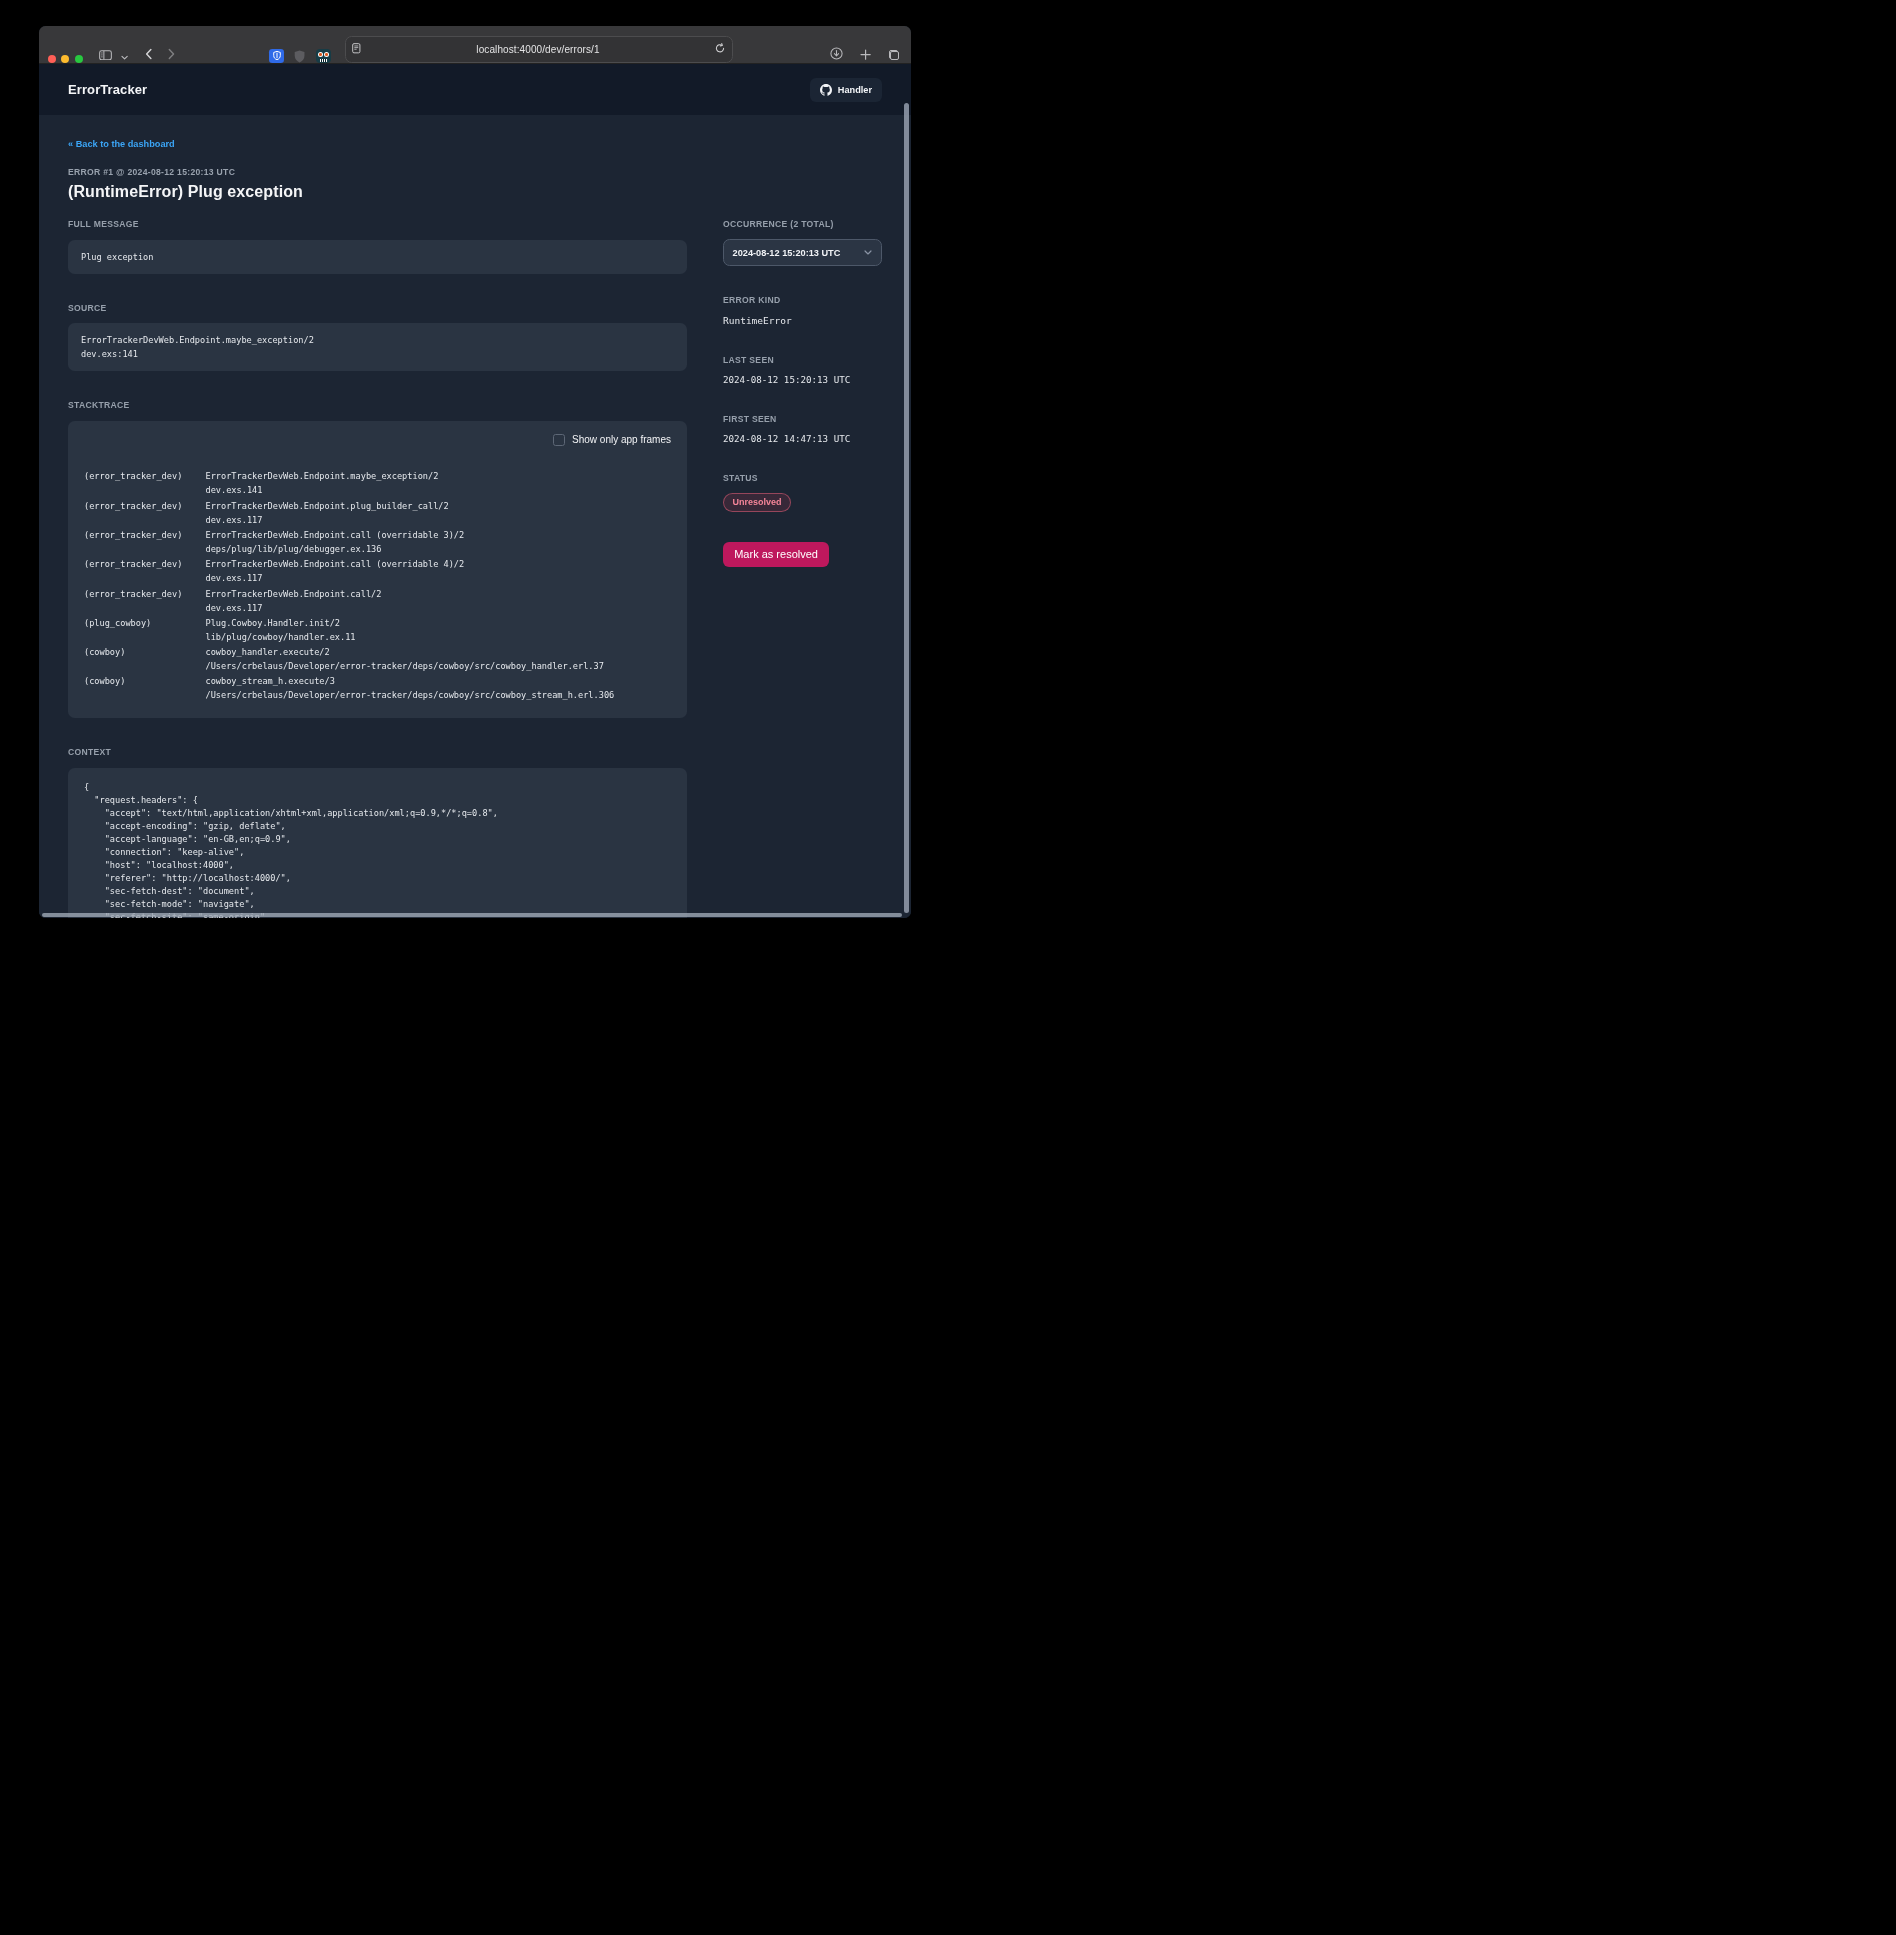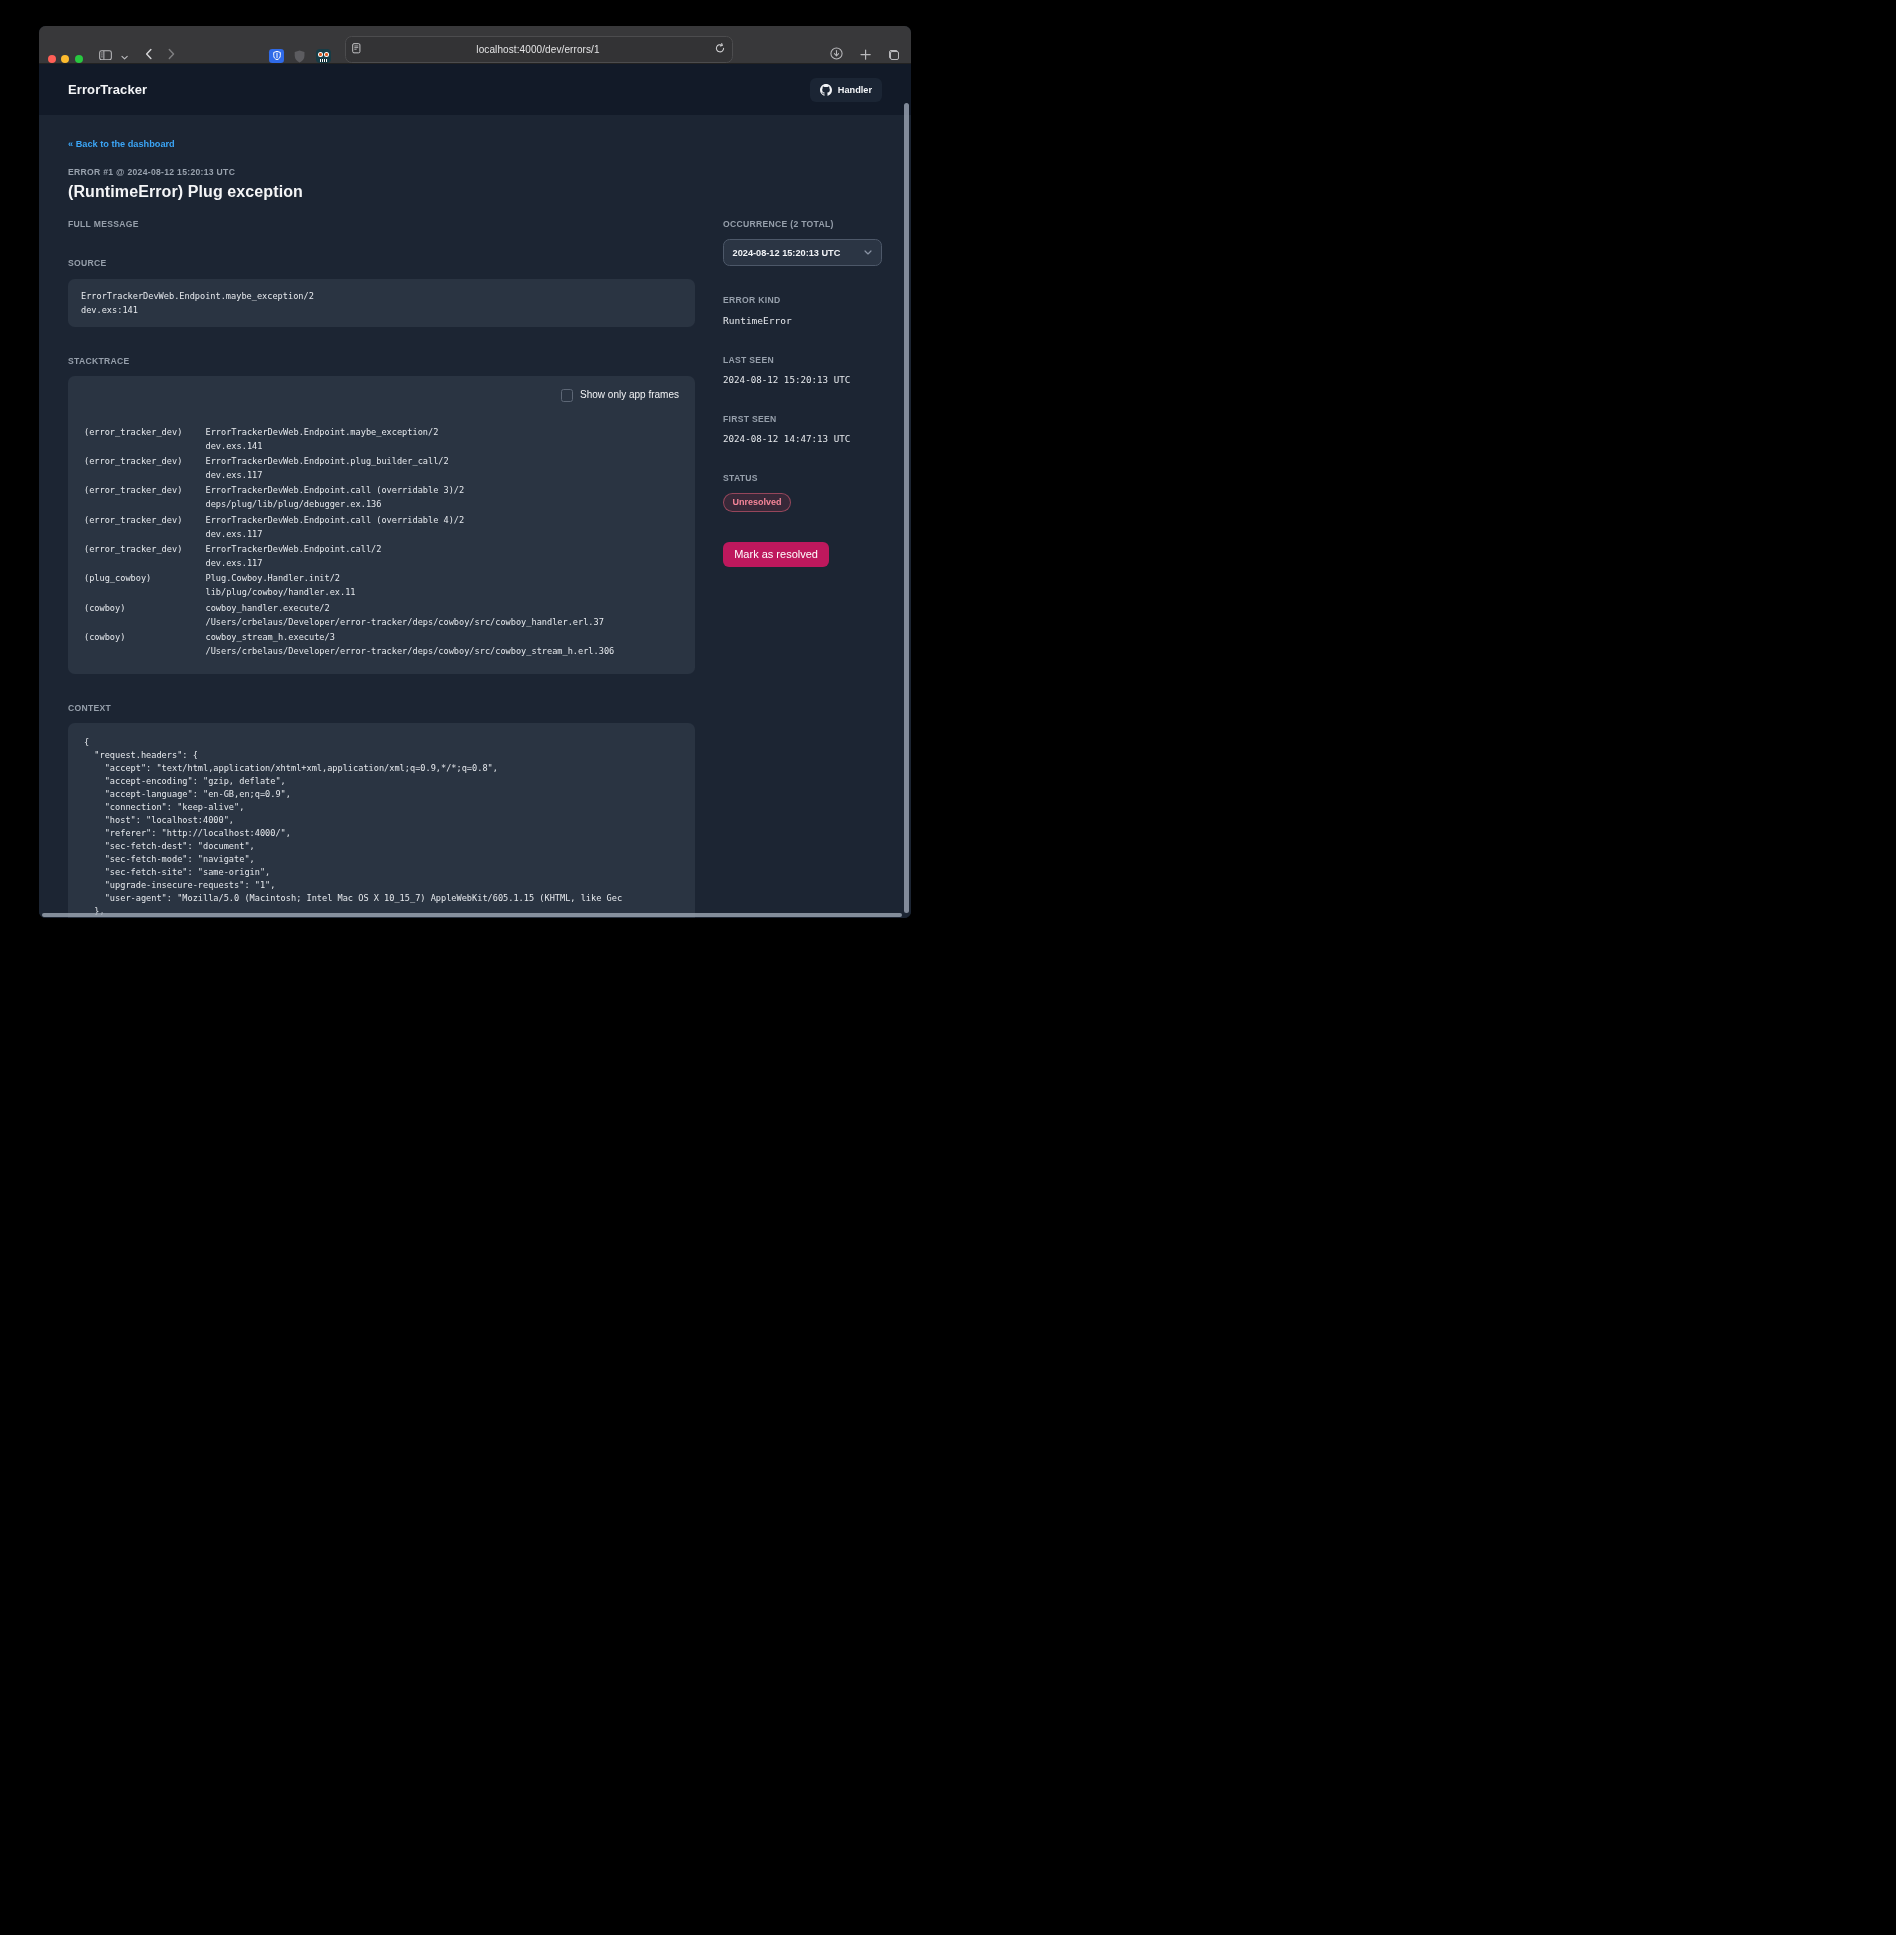--- a/index.html
+++ b/index.html
@@ -40,21 +40,21 @@
   .brand{color:#f5f6f8;font-size:13px;font-weight:800;letter-spacing:0.1px;}
   .gh-btn{display:flex;align-items:center;gap:6px;background:#1b2534;border-radius:6px;padding:6px 10px;
           color:#f2f4f7;font-size:9.2px;font-weight:700;text-decoration:none;}
   .gh-btn svg{fill:#f2f4f7;}
 
   
   .content{padding:22.4px 29px 0;}
   .back{color:#3ba5f6;font-size:9.2px;font-weight:700;text-decoration:none;display:inline-block;}
   .meta{margin-top:18px;color:#99a2ae;font-size:8.6px;font-weight:800;letter-spacing:0.3px;}
   h1.title{margin:6px 0 0;color:#f4f5f7;font-size:16px;font-weight:800;letter-spacing:0.1px;}
-  .cols{display:grid;grid-template-columns:1fr 159px;column-gap:28px;margin-top:18px;align-items:start;}
+  .cols{display:grid;grid-template-columns:1fr 159px;column-gap:36px;margin-top:18px;align-items:start;}
 
   .label{color:#97a0ac;font-size:8.6px;font-weight:800;letter-spacing:0.3px;}
   .section{margin-top:0;}
   .section + .section{margin-top:29px;}
   .card{background:#2a3442;border-radius:6.6px;margin-top:10.5px;}
   .mono{font-family:"DejaVu Sans Mono","Liberation Mono",monospace;color:#e6e9ed;font-size:8.6px;}
   .msg-card{padding:12px 13px;}
   .src-card{padding:10px 13px;line-height:14px;}
   .stack-card{padding:13px 16px 16px;}
   .filter-row{display:flex;justify-content:flex-end;align-items:flex-start;gap:6.6px;}
@@ -194,20 +194,21 @@
       <main class="content">
         <a class="back">« Back to the dashboard</a>
         <div class="meta">ERROR #1 @ 2024-08-12 15:20:13 UTC</div>
         <h1 class="title">(RuntimeError) Plug exception</h1>
 
         <div class="cols">
 
           <div class="left">
             <section class="section">
               <div class="label">FULL MESSAGE</div>
+              <div class="card msg-card mono">Plug exception</div>
             </section>
 
             <section class="section">
               <div class="label">SOURCE</div>
               <div class="card src-card mono">
                 <div>ErrorTrackerDevWeb.Endpoint.maybe_exception/2</div>
                 <div>dev.exs:141</div>
               </div>
             </section>
 

